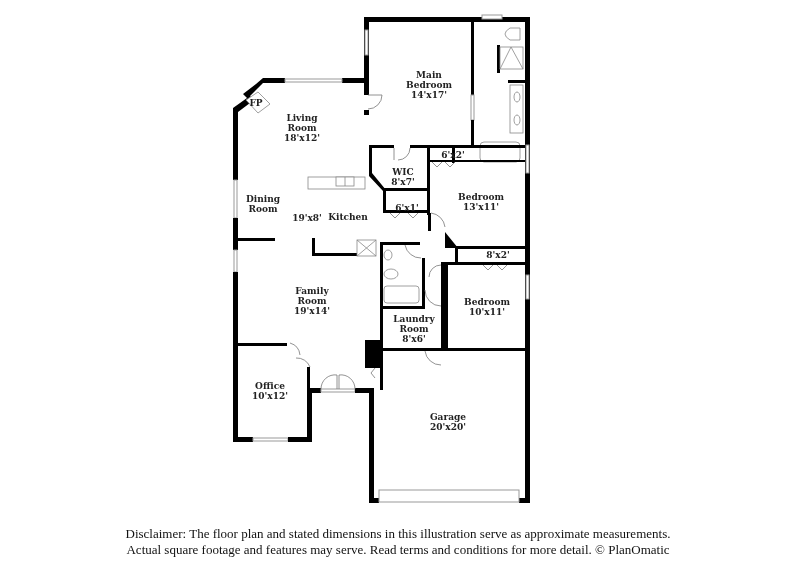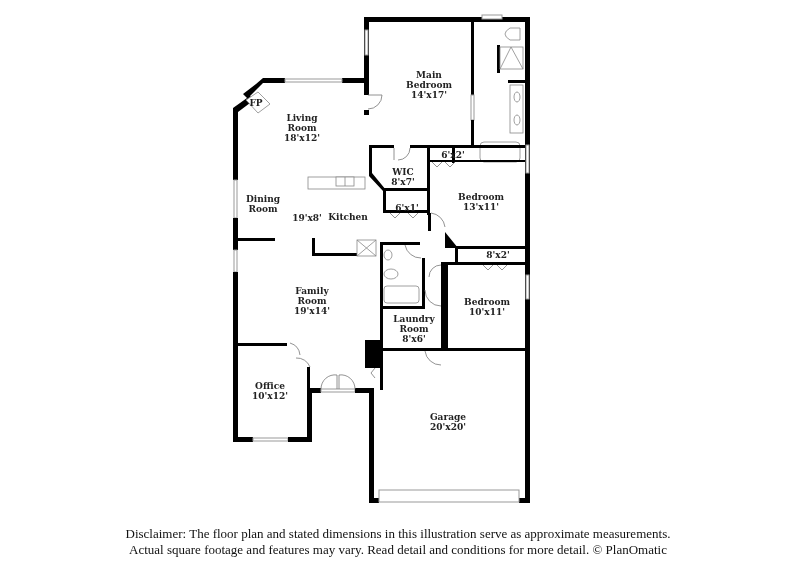--- a/index.html
+++ b/index.html
@@ -141,13 +141,13 @@
   <text class="lbl" x="481" y="200"><tspan x="481">Bedroom</tspan><tspan x="481" dy="10">13'x11'</tspan></text>
   <text class="lbl" x="498" y="258">8'x2'</text>
   <text class="lbl" x="312" y="294"><tspan x="312">Family</tspan><tspan x="312" dy="10">Room</tspan><tspan x="312" dy="10">19'x14'</tspan></text>
   <text class="lbl" x="487" y="305"><tspan x="487">Bedroom</tspan><tspan x="487" dy="10">10'x11'</tspan></text>
   <text class="lbl" x="414" y="322"><tspan x="414">Laundry</tspan><tspan x="414" dy="10">Room</tspan><tspan x="414" dy="10">8'x6'</tspan></text>
   <text class="lbl" x="270" y="389"><tspan x="270">Office</tspan><tspan x="270" dy="10">10'x12'</tspan></text>
   <text class="lbl" x="448" y="420"><tspan x="448">Garage</tspan><tspan x="448" dy="10">20'x20'</tspan></text>
 </svg>
 
 <div class="disclaimer" style="top:526px;">Disclaimer: The floor plan and stated dimensions in this illustration serve as approximate measurements.</div>
-<div class="disclaimer" style="top:542px;">Actual square footage and features may vary. Read detail and conditions for more detail. © PlanOmatic</div>
+<div class="disclaimer" style="top:542px;">Actual square footage and features may serve. Read terms and conditions for more detail. © PlanOmatic</div>
 
 </body></html>

